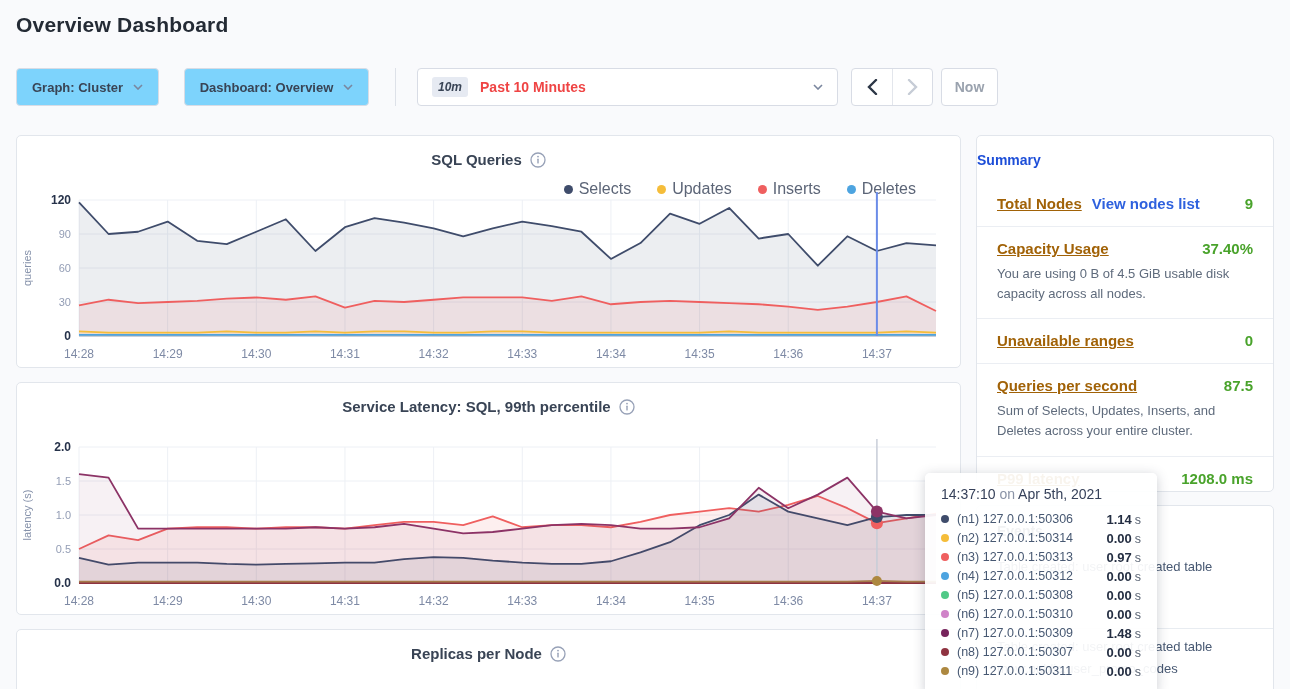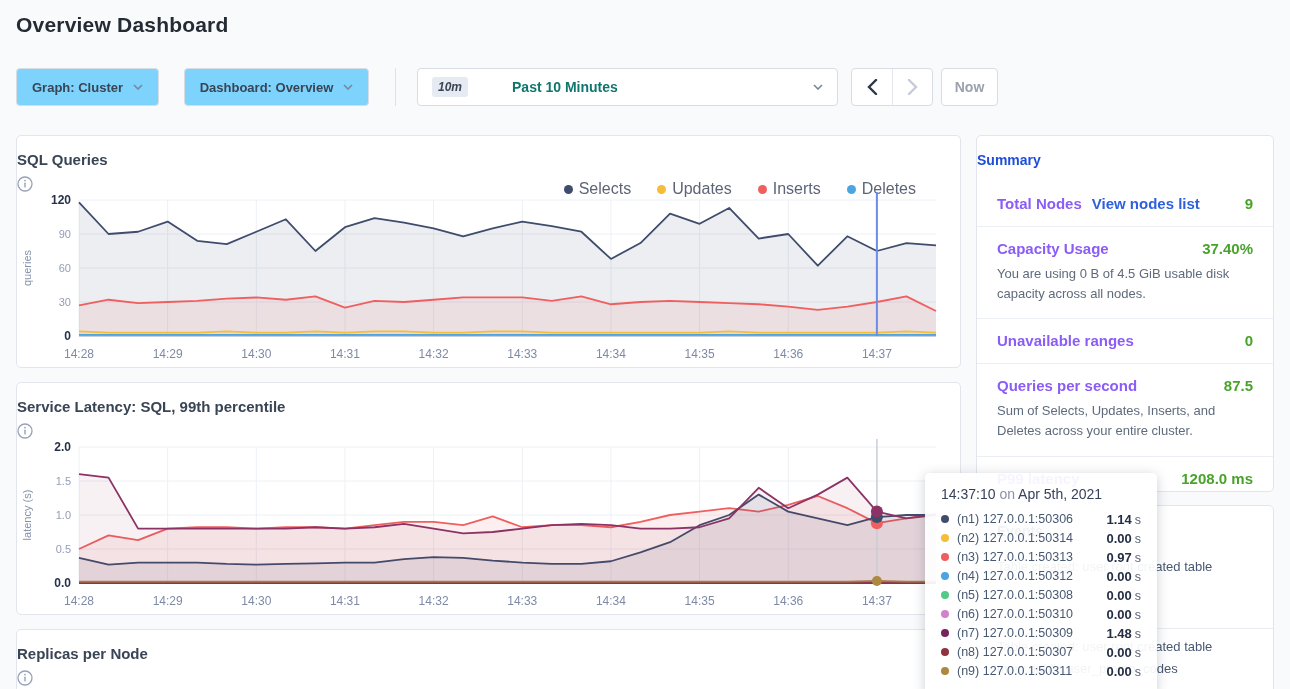--- a/index.html
+++ b/index.html
@@ -13,46 +13,46 @@
   
   .dd { height:38px; background:#7dd3fc; border:1px solid #d8dce5; border-radius:4px;
         display:flex; align-items:center; justify-content:center; gap:10px; cursor:pointer; }
   .dd-label { font-size:13px; font-weight:700; color:#394455; }
   .chev { width:10px; height:6px; }
   .vdivider { width:1px; height:38px; background:#dde1e8; }
   .timepicker { height:38px; background:#fff; border:1px solid #d8dce5; border-radius:4px;
         display:flex; align-items:center; padding:0 14px; gap:12px; cursor:pointer; }
   .time-badge { background:#e6eaf2; color:#394455; font-size:12px; font-weight:700;
         border-radius:3px; padding:3px 6px;font-style:italic; }
-  .time-label { font-size:14px; font-weight:700; color:#0f766e; flex:1;margin-left:32px; }
+  .time-label { font-size:14px; font-weight:700; color:#ef4444; flex:1; }
   .navgroup { display:flex; border:1px solid #d8dce5; border-radius:4px; background:#fff; overflow:hidden; }
   .navbtn { width:40px; height:36px; display:flex; align-items:center; justify-content:center; cursor:pointer; }
   .navbtn + .navbtn { border-left:1px solid #e3e6ec; }
   .now-btn { height:38px; width:57px; background:#fff; border:1px solid #d8dce5; border-radius:4px;
         color:#9aa2ae; font-size:14px; font-weight:700; display:flex; align-items:center; justify-content:center; }
 
   
   .card { background:#fff; border:1px solid #e2e6ec; border-radius:5px; }
-  .chart-title-row { display:flex; align-items:flex-start; justify-content:center; gap:8px; padding-top:15px;flex-direction:column; }
+  .chart-title-row { display:flex; align-items:flex-end; justify-content:center; gap:8px; padding-top:15px; }
   .chart-title { font-size:15px; font-weight:700; color:#394455; }
   .legend { position:absolute; right:44px; top:44px; display:flex; gap:26px; }
   .legend-item { display:flex; align-items:center; gap:6px; font-size:16px; color:#5c6577; }
   .dot { width:9px; height:9px; border-radius:50%; flex:0 0 auto; }
 
   svg.chart { position:absolute; left:0; top:48px; }
   .xtick { font-size:12px; fill:#7e8aa5; }
   .ytick { font-size:11px; fill:#939db5; }
   .ytick-strong { font-size:12px; font-weight:700; fill:#26324a; }
   .axlabel { font-size:11px; fill:#8591aa; }
 
   
   .summary-title { text-align:left; font-size:14px; font-weight:700; color:#1d4ed8; padding:16px 0 14px; }
   .sum-row { padding:13px 20px 14px; border-top:1px solid #ebeef3; }
   .sum-head { display:flex; align-items:baseline; }
-  .sum-label { font-size:15px; font-weight:700; color:#8b5cf6; }
+  .sum-label { font-size:15px; font-weight:700; color:#a16207;text-decoration:underline; }
   .sum-link { font-size:15px; font-weight:700; color:#2e61de; margin-left:10px; cursor:pointer; }
   .sum-value { margin-left:auto; font-size:15px; font-weight:700; color:#49a32b; }
   .sum-desc { margin-top:7px; font-size:13px; color:#5f6b7c; line-height:1.55; }
 
   
   .events-header { font-size:14px; font-weight:700; color:#394455; padding:17px 20px 10px; }
   .event-row { padding:9px 20px 14px; font-size:13px; color:#475872; line-height:1.4; }
   .event-row + .event-row { border-top:1px solid #e8ecf1; }
   .event-line2 { margin-top:4px; }
 

